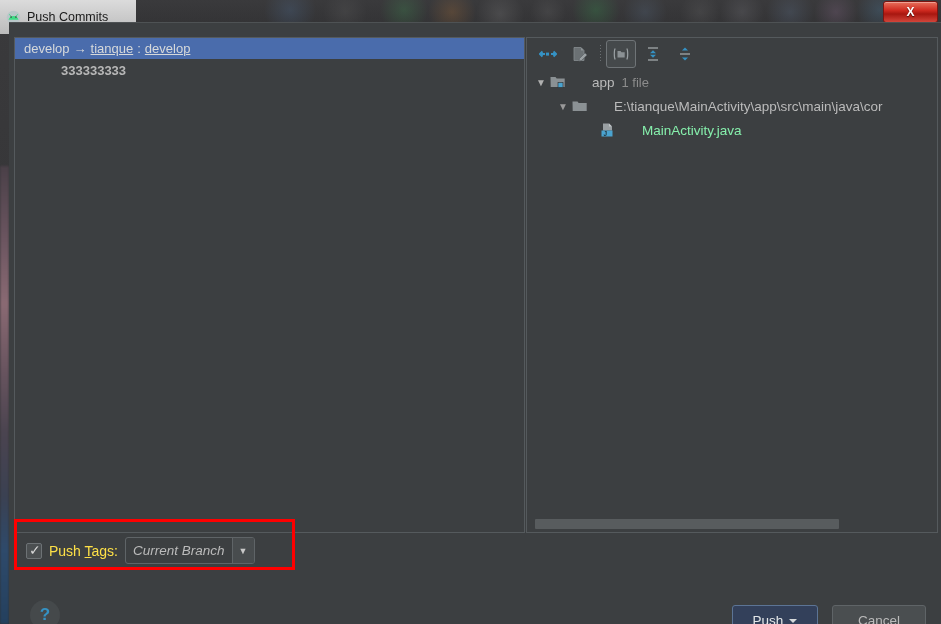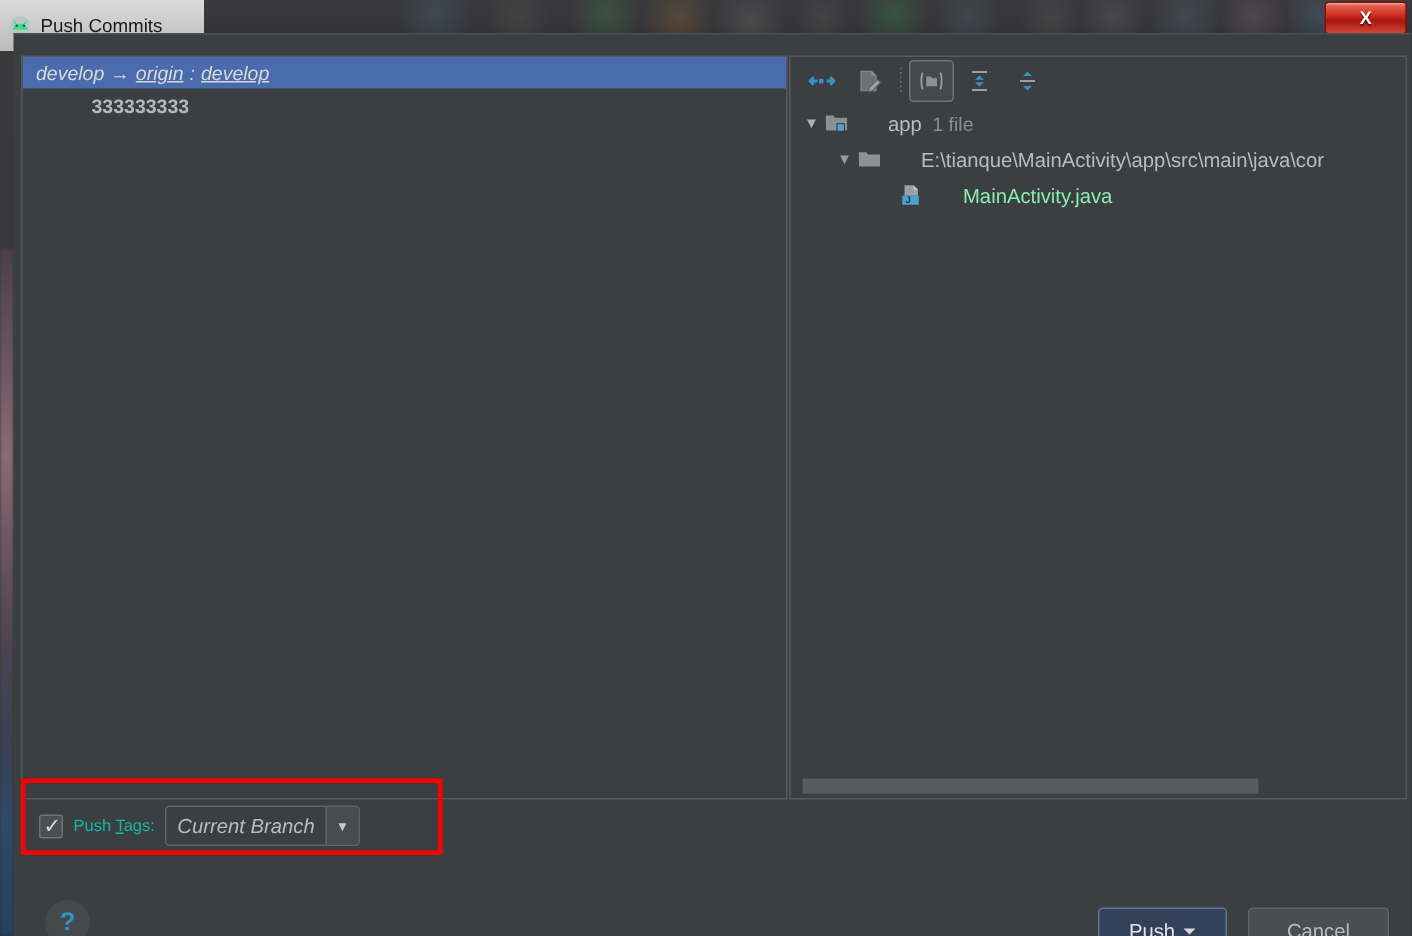--- a/index.html
+++ b/index.html
@@ -113,21 +113,20 @@
     overflow: hidden;
   }
   .commit-branch-row {
     height: 21px;
     background: #4a6cac;
     display: flex; align-items: center;
     padding-left: 9px;
     font-size: 13px;
     color: #d6d9db;
     white-space: nowrap;
-    font-style: italic;
   }
   .commit-branch-row .src { text-decoration: none; }
   .commit-branch-row .lnk { text-decoration: underline; }
   .arrow-glyph { padding: 0 4px; }
   .commit-msg-row {
     height: 22px;
     display: flex; align-items: center;
     padding-left: 46px;
     font-size: 13px;
     color: #b7b7b7;
@@ -255,22 +254,22 @@
     position: relative;
   }
   .checkbox .tick {
     position: absolute;
     left: 2px; top: -2px;
     color: #d8d8d8;
     font-size: 14px;
     line-height: 16px;
   }
   .tags-label {
-    font-size: 11px;
-    color: #14b8a6;
+    font-size: 14px;
+    color: #fde047;
     white-space: nowrap;
   }
   .tags-label u { text-decoration: underline; }
   .combo {
     height: 25px;
     display: flex; align-items: stretch;
     border: 1px solid #5f6467;
     border-radius: 3px;
     background: #3c3f41;
     overflow: hidden;
@@ -358,21 +357,21 @@
     </div>
     <div class="close-btn">X</div>
   </div>
 
   <div class="dialog">
 
     <div class="commits-panel">
       <div class="commit-branch-row">
         <span class="src">develop</span>
         <span class="arrow-glyph">→</span>
-        <span class="lnk">origin</span>
+        <span class="lnk">tianque</span>
         <span style="padding:0 4px;">:</span>
         <span class="lnk">develop</span>
       </div>
       <div class="commit-msg-row">
         <span>333333333</span>
       </div>
     </div>
 
     <div class="splitter">
       <div class="splitter-grip"></div>

